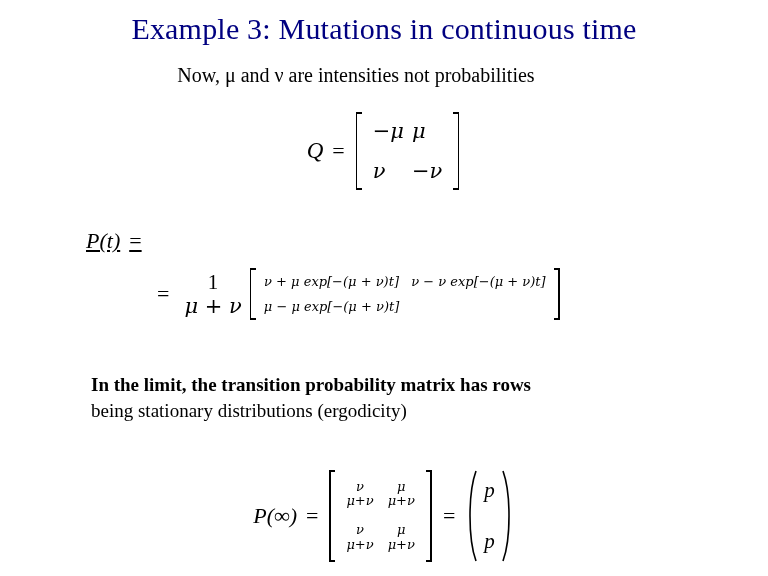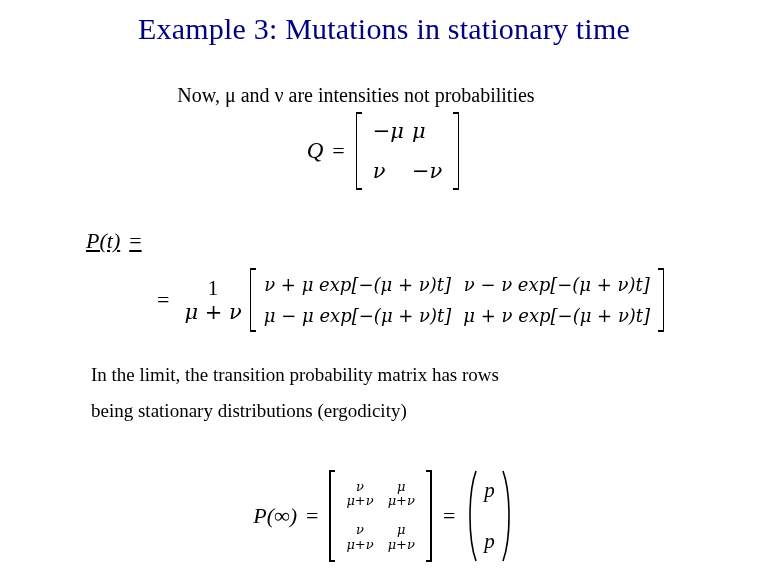--- a/index.html
+++ b/index.html
@@ -37,21 +37,20 @@
 
   
   .subtitle {
     position: absolute;
     top: 64px;
     left: 0;
     width: 712px;
     text-align: center;
     font-size: 20px;
     white-space: nowrap;
-    margin-top: 20px;
   }
 
   .mi { font-style: italic; }
   .greek { font-family: "DejaVu Serif", serif; font-style: italic; }
 
   
   .mathrow {
     position: absolute;
     display: flex;
     align-items: center;
@@ -144,30 +143,30 @@
     align-items: center;
     font-size: 21px;
     line-height: 1.15;
     padding: 0 6px;
   }
   #big-row .matrix {
     grid-template-columns: auto auto;
     column-gap: 12px;
     row-gap: 10px;
     padding: 6px 7px;
-    font-size: 18px;
+    font-size: 13px;
   }
 
   
   .prose {
     position: absolute;
     font-size: 19px;
     white-space: nowrap;
   }
-  #prose-1 { top: 364px; left: 91px; }
+  #prose-1 { top: 374px; left: 91px; font-weight: bold; }
   #prose-2 { top: 400px; left: 91px; }
 
   
   #pinf-row { top: 470px; left: 0; width: 768px; justify-content: center; }
   #pinf-row .lbl { font-size: 22px; }
   #pinf-row .matrix {
     grid-template-columns: auto auto;
     column-gap: 14px;
     row-gap: 14px;
     padding: 8px 10px;
@@ -187,21 +186,21 @@
     align-items: center;
     font-size: 13px;
     line-height: 1.12;
   }
 </style>
 </head>
 <body>
 
 <div class="slide">
 
-  <div class="title">Example 3: Mutations in stationary time</div>
+  <div class="title">Example 3: Mutations in continuous time</div>
 
   <div class="subtitle">Now, μ and ν are intensities not probabilities</div>
 
   <div class="mathrow" id="q-matrix-row">
     <span class="mi" style="font-size:23px;">Q</span>
     <span class="eqsign">=</span>
     <span class="brk brk-l">
         <i class="bt"></i>
         <i class="bb"></i>
       </span>
@@ -229,21 +228,20 @@
       <span class="greek">μ + ν</span>
     </span>
     <span class="brk brk-l">
         <i class="bt"></i>
         <i class="bb"></i>
       </span>
     <span class="matrix">
       <span class="greek">ν + μ exp[−(μ + ν)t]</span>
       <span class="greek">ν − ν exp[−(μ + ν)t]</span>
       <span class="greek">μ − μ exp[−(μ + ν)t]</span>
-      <span class="greek">μ + ν exp[−(μ + ν)t]</span>
     </span>
     <span class="brk brk-r">
         <i class="bt"></i>
         <i class="bb"></i>
       </span>
   </div>
 
   <div class="prose" id="prose-1">In the limit, the transition probability matrix has rows</div>
   <div class="prose" id="prose-2">being stationary distributions (ergodicity)</div>
 

